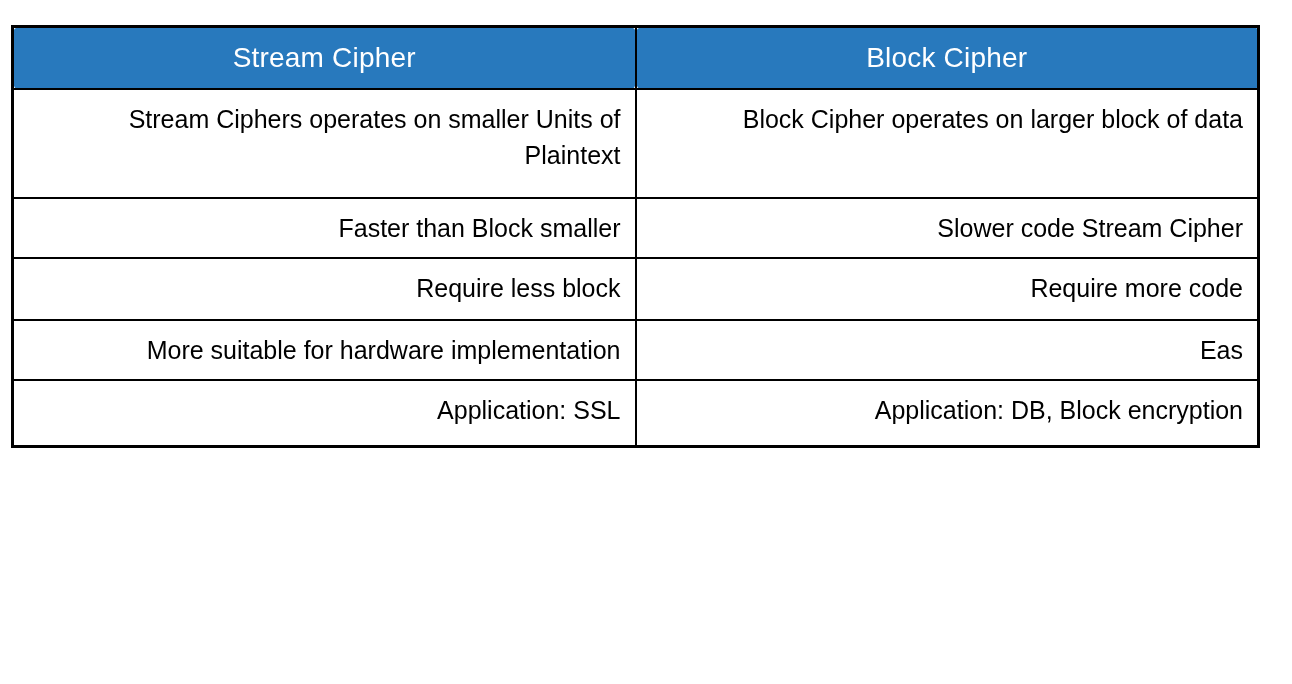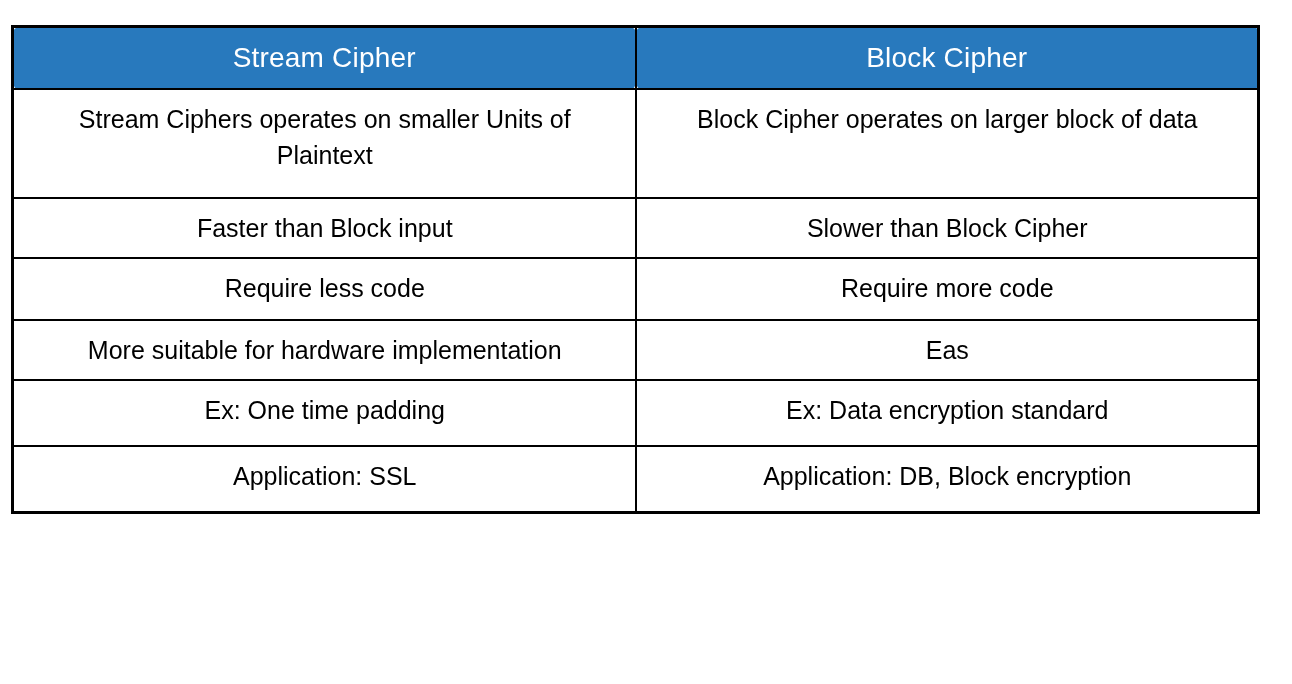--- a/index.html
+++ b/index.html
@@ -45,21 +45,21 @@
     vertical-align: middle;
     border: 2px solid var(--border-color);
     height: 62px;
     padding: 0 10px;
     letter-spacing: 0.2px;
   }
   table.cipher-table td {
     border: 2px solid var(--border-color);
     font-size: 25px;
     line-height: 36px;
-    text-align: center;
+    text-align: right;
     vertical-align: top;
     padding: 11px 14px 11px 15px;
   }
   tr.row-0 { height: 109px; }
   tr.row-1 { height: 60px; }
   tr.row-2 { height: 140px; }
   tr.row-3 { height: 62px; }
   tr.row-4 { height: 56px; }
   tr.row-5 { height: 66px; }
   tr.row-6 { height: 67px; margin-left: 39px; }
@@ -78,34 +78,30 @@
         <th>Stream Cipher</th>
         <th>Block Cipher</th>
       </tr>
     </thead>
     <tbody>
       <tr class="row-0">
         <td>Stream Ciphers operates on smaller Units of Plaintext</td>
         <td>Block Cipher operates on larger block of data</td>
       </tr>
       <tr class="row-1">
-        <td>Faster than Block input</td>
-        <td>Slower than Block Cipher</td>
+        <td>Faster than Block smaller</td>
+        <td>Slower code Stream Cipher</td>
       </tr>
       <tr class="row-3">
-        <td>Require less code</td>
+        <td>Require less block</td>
         <td>Require more code</td>
       </tr>
       <tr class="row-4">
         <td>More suitable for hardware implementation</td>
         <td>Eas</td>
-      </tr>
-      <tr class="row-5">
-        <td>Ex: One time padding</td>
-        <td>Ex: Data encryption standard</td>
       </tr>
       <tr class="row-6">
         <td>Application: SSL</td>
         <td>Application: DB, Block encryption</td>
       </tr>
     </tbody>
   </table>
 </div>
 
 </body></html>

